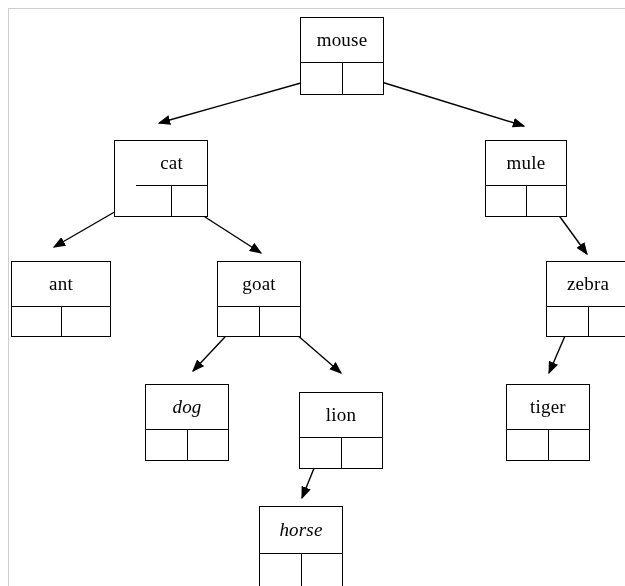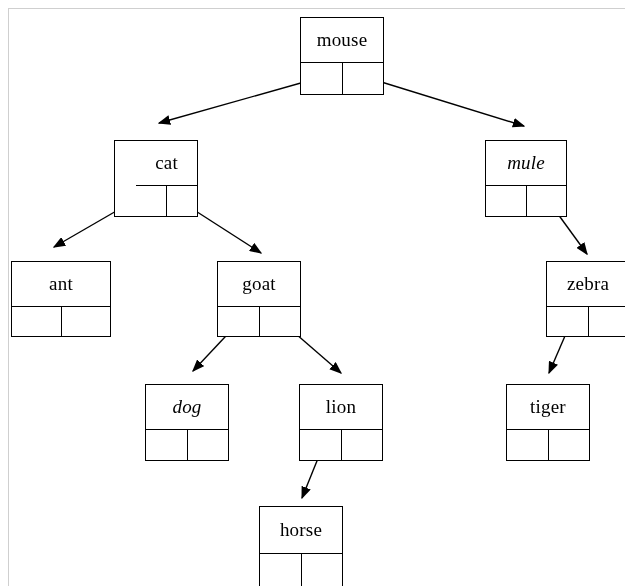--- a/index.html
+++ b/index.html
@@ -84,29 +84,29 @@
       </g>
   </svg>
   <div id="nodes-layer">
       <div class="node" style="left: 291px; top: 8px; width: 84px; height: 78px;">
         <div class="node-label" style="height: 42px;">mouse</div>
         <div class="node-cells">
           <div class="node-cell left"></div>
           <div class="node-cell right"></div>
         </div>
       </div>
-      <div class="node" style="left: 105px; top: 131px; width: 84px; height: 77px; padding-left: 21px;">
+      <div class="node" style="left: 105px; top: 131px; width: 94px; height: 77px; padding-left: 21px;">
         <div class="node-label" style="height: 42px;">cat</div>
         <div class="node-cells">
           <div class="node-cell left"></div>
           <div class="node-cell right"></div>
         </div>
       </div>
       <div class="node" style="left: 476px; top: 131px; width: 82px; height: 77px;">
-        <div class="node-label" style="height: 42px; font-style: italic;">mule</div>
+        <div class="node-label" style="height: 42px;">mule</div>
         <div class="node-cells">
           <div class="node-cell left"></div>
           <div class="node-cell right"></div>
         </div>
       </div>
       <div class="node" style="left: 2px; top: 252px; width: 100px; height: 76px;">
         <div class="node-label" style="height: 42px;">ant</div>
         <div class="node-cells">
           <div class="node-cell left"></div>
           <div class="node-cell right"></div>
@@ -126,35 +126,35 @@
           <div class="node-cell right"></div>
         </div>
       </div>
       <div class="node" style="left: 136px; top: 375px; width: 84px; height: 77px;">
         <div class="node-label" style="height: 42px; font-style: italic;">dog</div>
         <div class="node-cells">
           <div class="node-cell left"></div>
           <div class="node-cell right"></div>
         </div>
       </div>
-      <div class="node" style="left: 290px; top: 375px; width: 84px; height: 77px;">
+      <div class="node" style="left: 290px; top: 383px; width: 84px; height: 77px;">
         <div class="node-label" style="height: 42px;">lion</div>
         <div class="node-cells">
           <div class="node-cell left"></div>
           <div class="node-cell right"></div>
         </div>
       </div>
       <div class="node" style="left: 497px; top: 375px; width: 84px; height: 77px;">
         <div class="node-label" style="height: 42px;">tiger</div>
         <div class="node-cells">
           <div class="node-cell left"></div>
           <div class="node-cell right"></div>
         </div>
       </div>
-      <div class="node" style="left: 250px; top: 497px; width: 84px; height: 81px;">
+      <div class="node" style="left: 250px; top: 497px; width: 84px; height: 81px; font-style: italic;">
         <div class="node-label" style="height: 44px;">horse</div>
         <div class="node-cells">
           <div class="node-cell left"></div>
           <div class="node-cell right"></div>
         </div>
       </div>
     </div>
 </div>
 
 </body></html>

